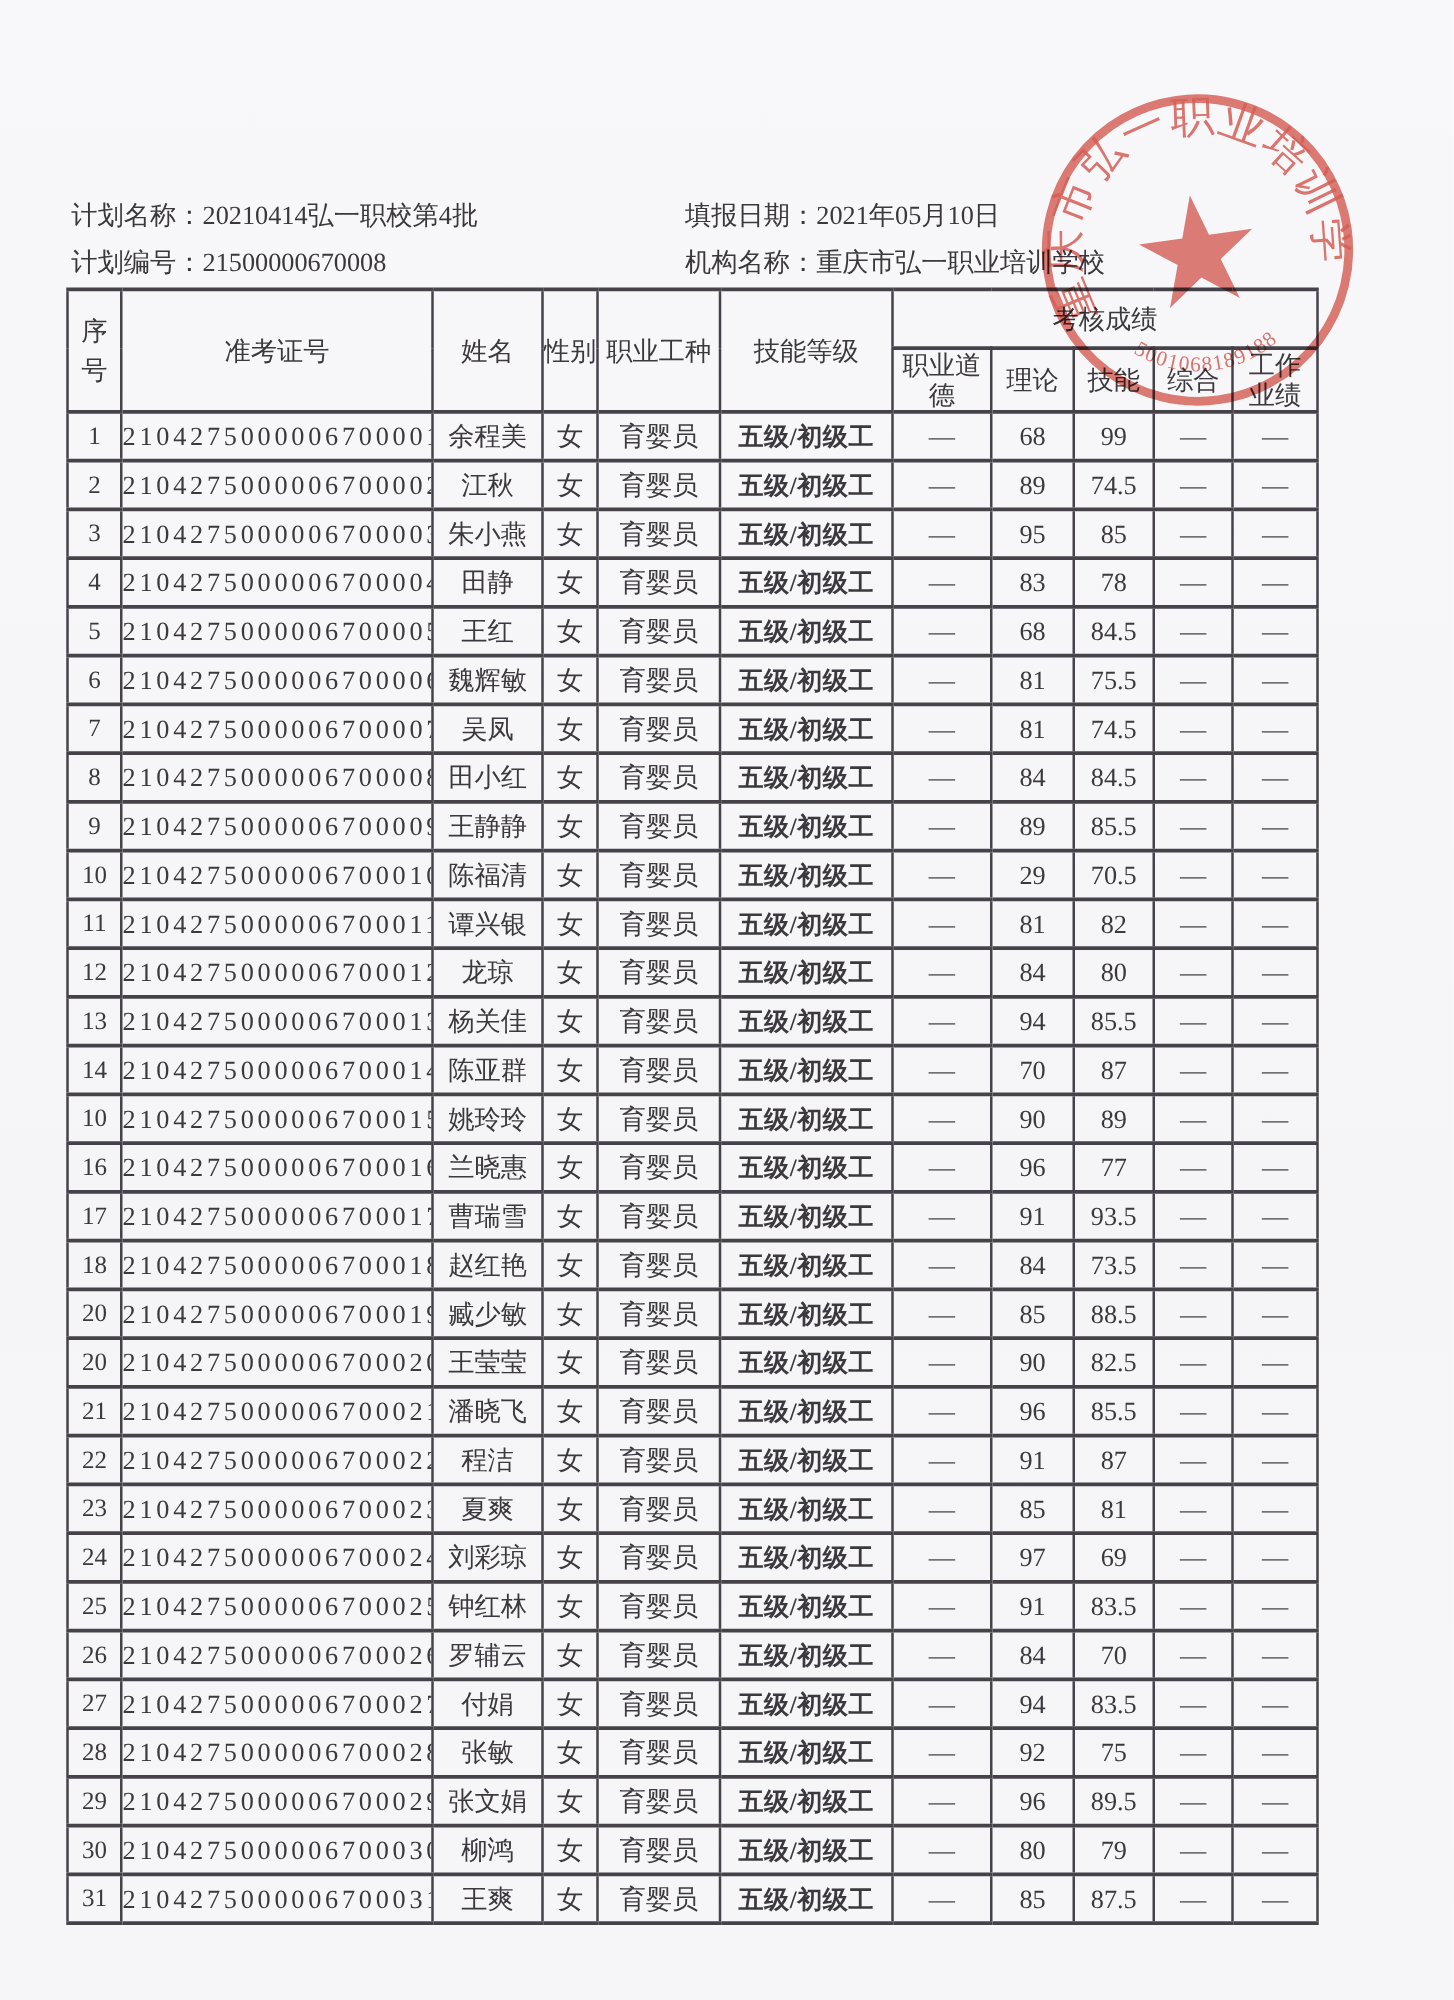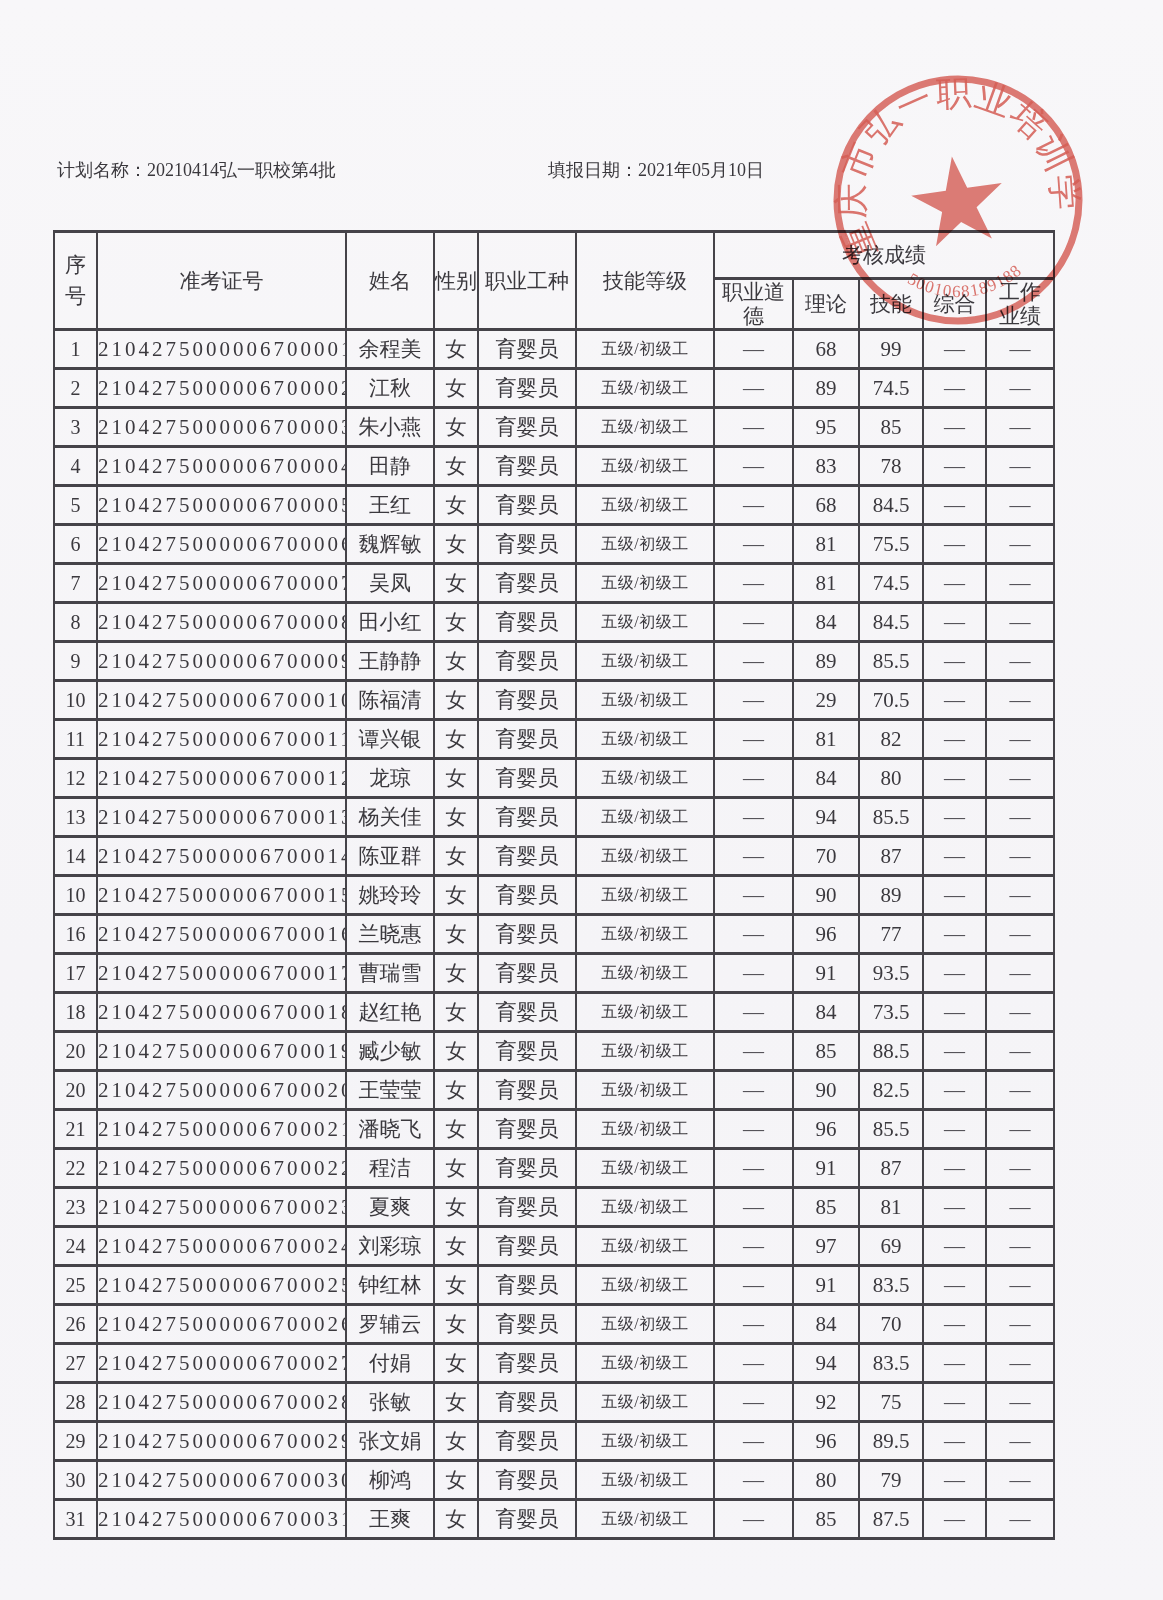--- a/index.html
+++ b/index.html
@@ -11,21 +11,21 @@
     position:relative;
     overflow:hidden;
   }
   .page{position:absolute;inset:0;}
   .doc-title{
     position:absolute;top:100px;left:53px;width:1000px;
     text-align:center;
     font-family:"Liberation Sans","DejaVu Sans",sans-serif;
     font-weight:700;font-size:37px;letter-spacing:1px;color:#2c2a2f;
   }
-  .meta-line{position:absolute;left:0;width:1163px;height:30px;font-size:18px;color:#3a383d;}
+  .meta-line{position:absolute;left:0;width:1163px;height:30px;font-size:21px;color:#3a383d;}
   .meta-left{position:absolute;left:57px;top:0;}
   .meta-right{position:absolute;left:548px;top:0;}
   .m1{top:158px;}
   .m2{top:196px;}
   table.roster{
     position:absolute;left:53px;top:230px;
     width:1000px;border-collapse:collapse;table-layout:fixed;
     background:transparent;
   }
   .roster th,.roster td{
@@ -35,21 +35,21 @@
     font-weight:normal;font-size:21px;color:#3b393e;
     overflow:hidden;
   }
   .roster thead tr.h1 th{height:44px;}
   .roster thead tr.h2 th{height:47px;line-height:1.15;}
   .roster th.th-no{word-break:break-all;line-height:1.45;}
   .roster th.th-wrap{word-break:break-all;line-height:1.2;padding:0 4px;margin-top:28px;}
   .roster tbody td{height:36px;}
   .roster tbody td.c1{font-size:21px;letter-spacing:3px;}
   .roster tbody td.c0{font-size:20px;}
-  .roster tbody td.c5{font-size:16px;letter-spacing:0.5px;}
+  .roster tbody td.c5{font-size:20px;letter-spacing:0.5px;font-weight:bold;}
   .roster tbody td.c6,.roster tbody td.c9,.roster tbody td.c10{color:#4c4a50;}
   
   .stamp{
     position:absolute;left:828px;top:70px;width:260px;height:260px;
     transform:rotate(-8deg);
     mix-blend-mode:multiply;opacity:0.88;
     pointer-events:none;
   }
   .stamp svg{display:block;}
 </style>
@@ -57,20 +57,24 @@
 <body>
 
 <div class="page">
 
 
   <div class="meta-line m1">
     <span class="meta-left"><span>计划名称：</span><span>20210414弘一职校第4批</span></span>
     <span class="meta-right"><span>填报日期：</span><span>2021年05月10日</span></span>
   </div>
 
+  <div class="meta-line m2">
+    <span class="meta-left"><span>计划编号：</span><span>21500000670008</span></span>
+    <span class="meta-right"><span>机构名称：</span><span>重庆市弘一职业培训学校</span></span>
+  </div>
 
   <table class="roster">
     <colgroup>
       <col style="width:43px">
         <col style="width:249px">
         <col style="width:88px">
         <col style="width:44px">
       <col style="width:98px">
         <col style="width:138px">
         <col style="width:79px">

